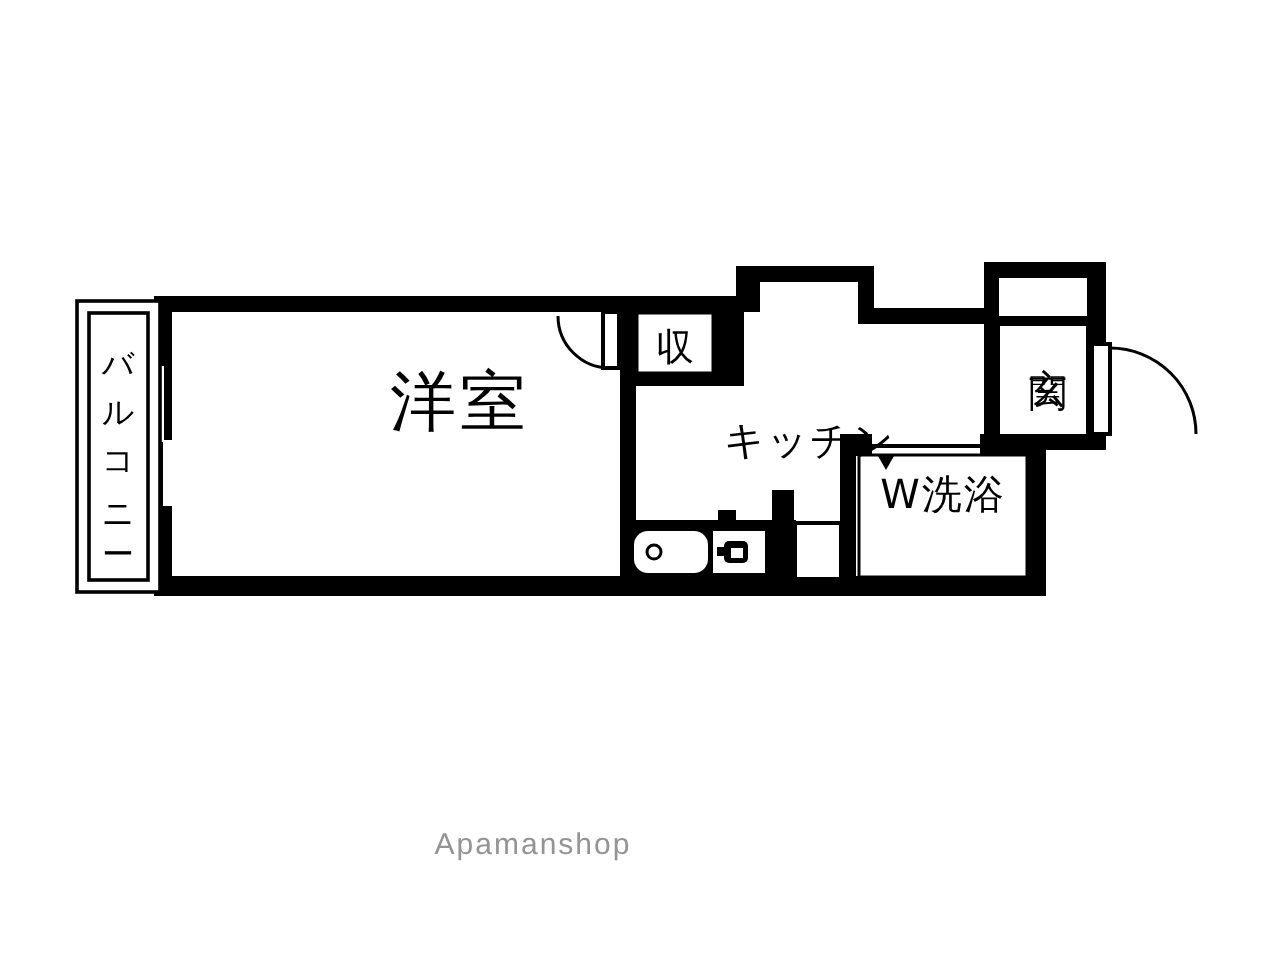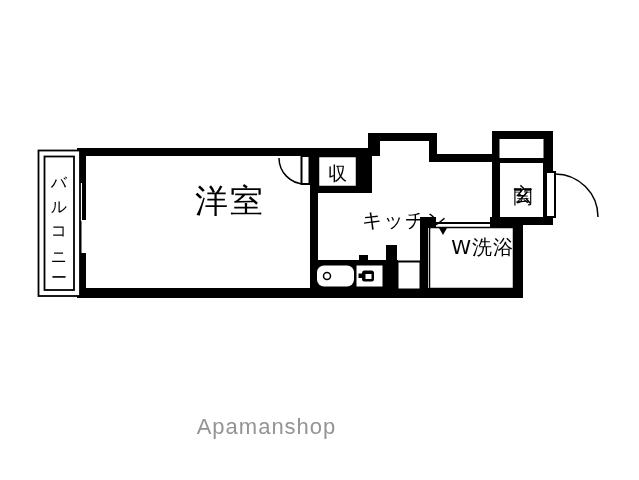--- a/index.html
+++ b/index.html
@@ -26,25 +26,25 @@
     position: absolute; left: 105px; top: 181px; width: 160px;
     text-align: right; font-size: 33px; line-height: 40px; letter-spacing: 2px;
   }
   .closet-label {
     position: absolute; left: 318px; top: 161px; width: 39px;
     text-align: center; font-size: 19px;
   }
   .kitchen-label { left: 330px; top: 210px; font-size: 20px; letter-spacing: 1px; margin-left: 32px; }
   .bath-label {
     position: absolute; left: 429px; top: 234px; width: 85px;
-    text-align: right; font-size: 20px; line-height: 26px; letter-spacing: 1px;
+    text-align: center; font-size: 20px; line-height: 26px; letter-spacing: 1px;
   }
   .watermark {
     position: absolute; left: 0; top: 414px; width: 533px;
-    text-align: center; font-size: 22px; letter-spacing: 1px;
+    text-align: center; font-size: 15px; letter-spacing: 1px;
     color: #949494;
     font-family: "Liberation Sans", sans-serif;
   }
 </style>
 </head>
 <body>
 
 <div class="stage">
 
   <svg class="plan-svg" width="639" height="480" viewBox="0 0 639 480">

